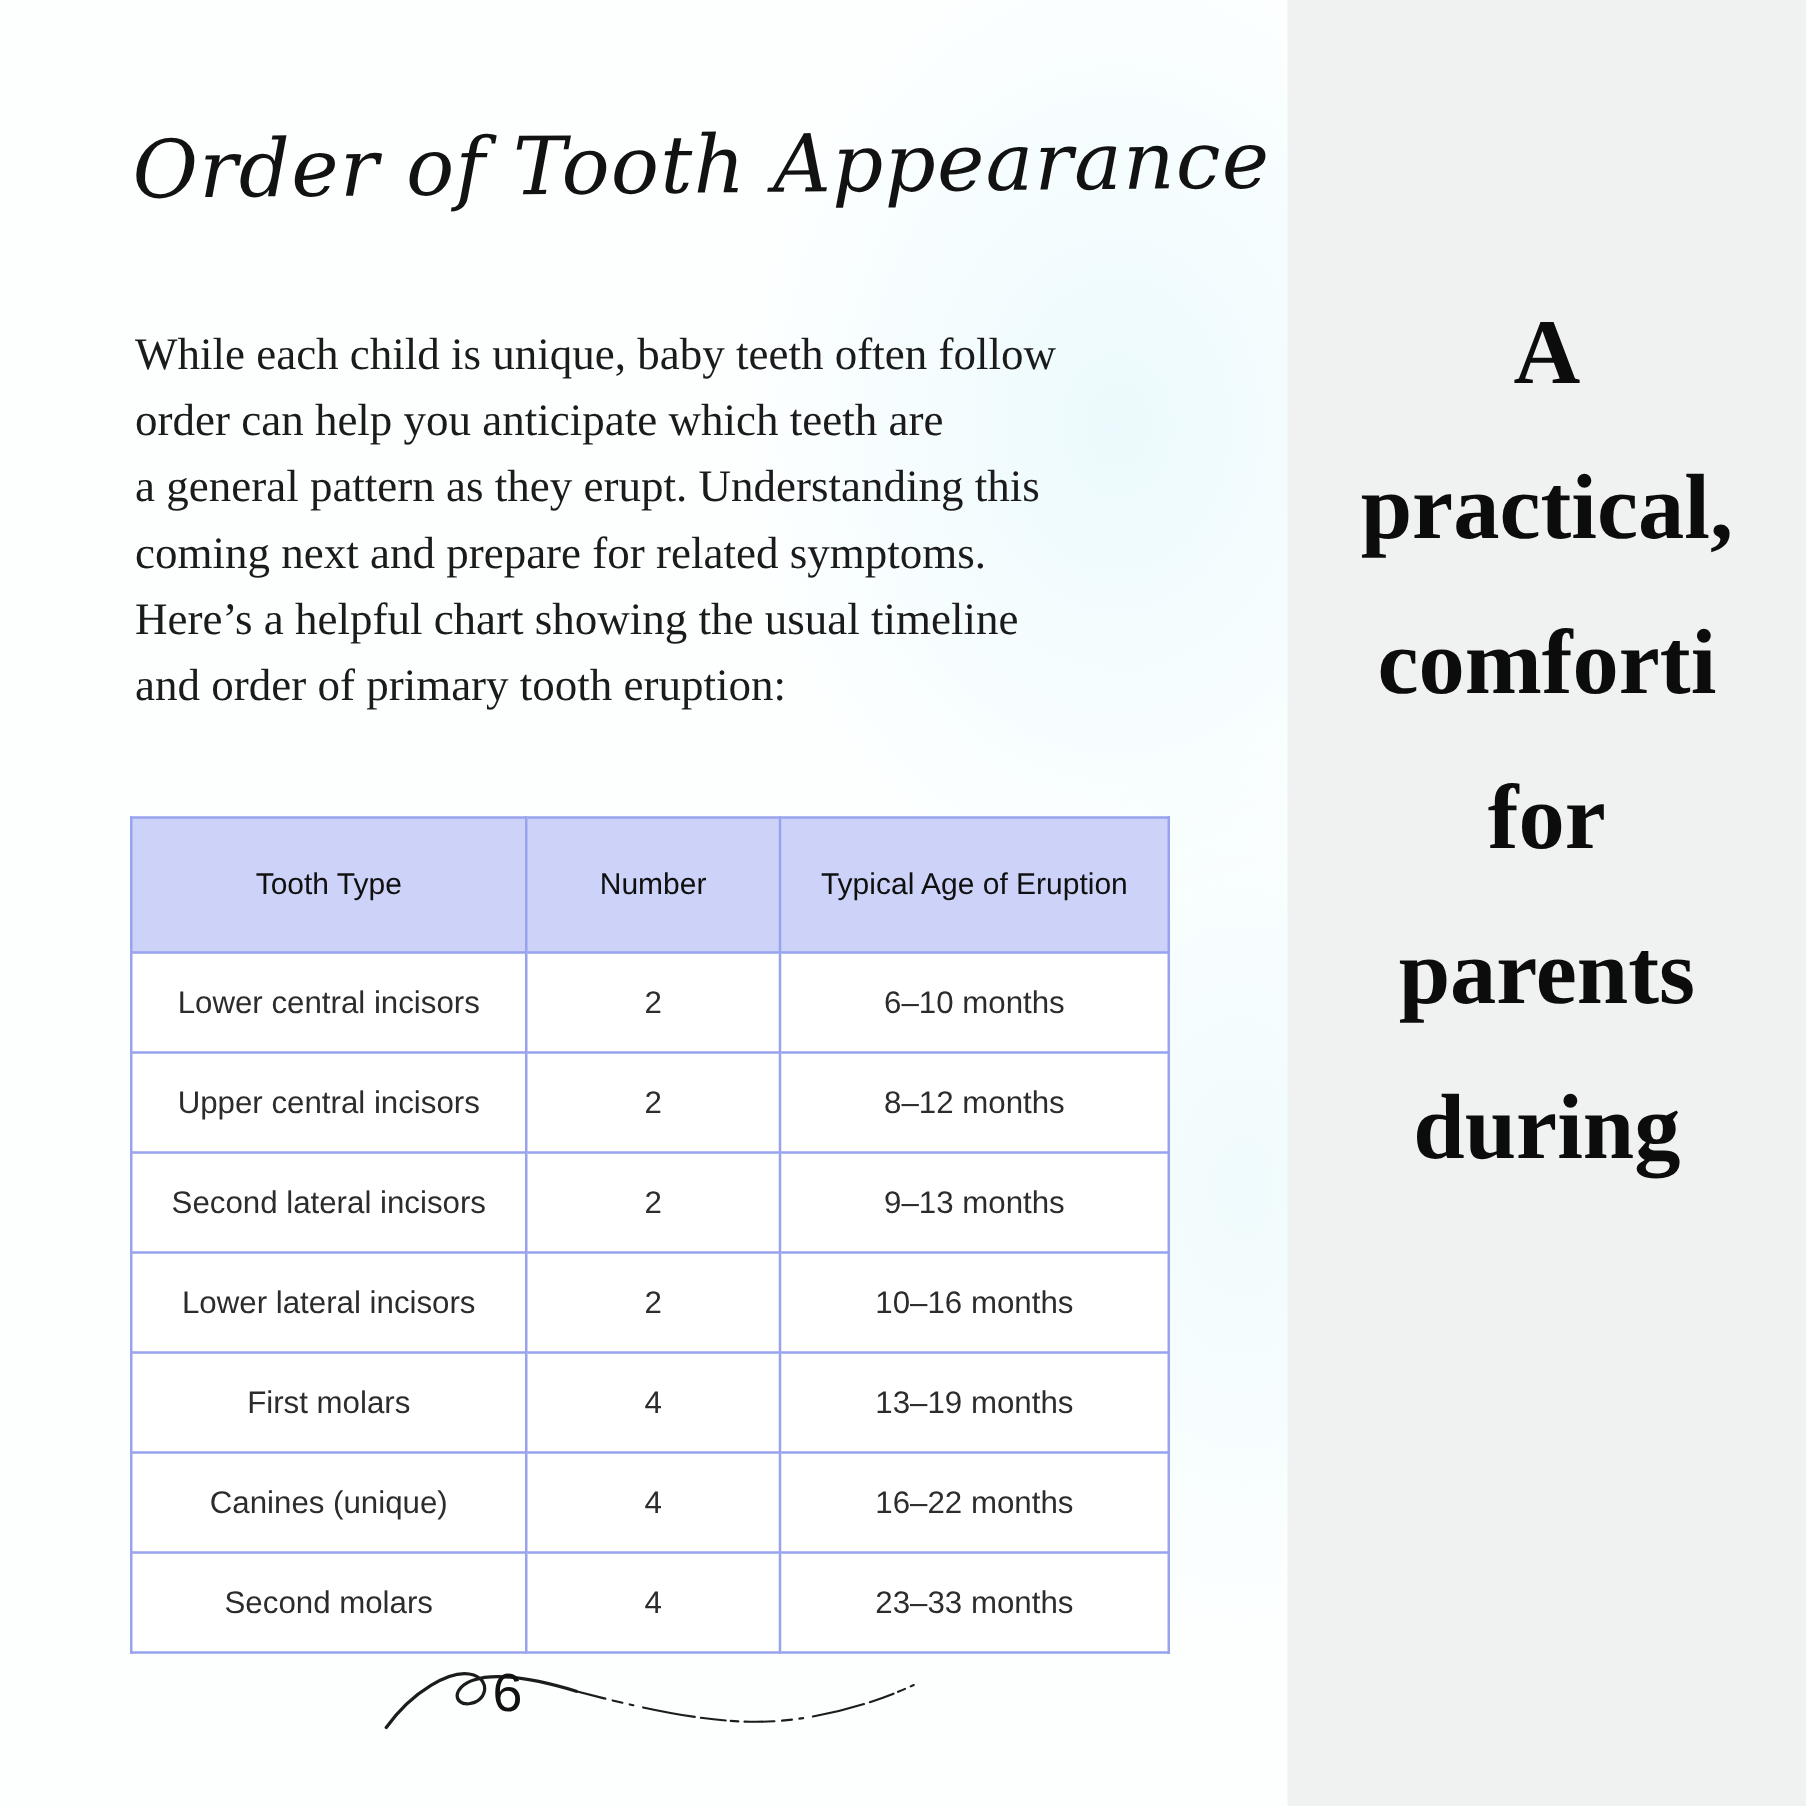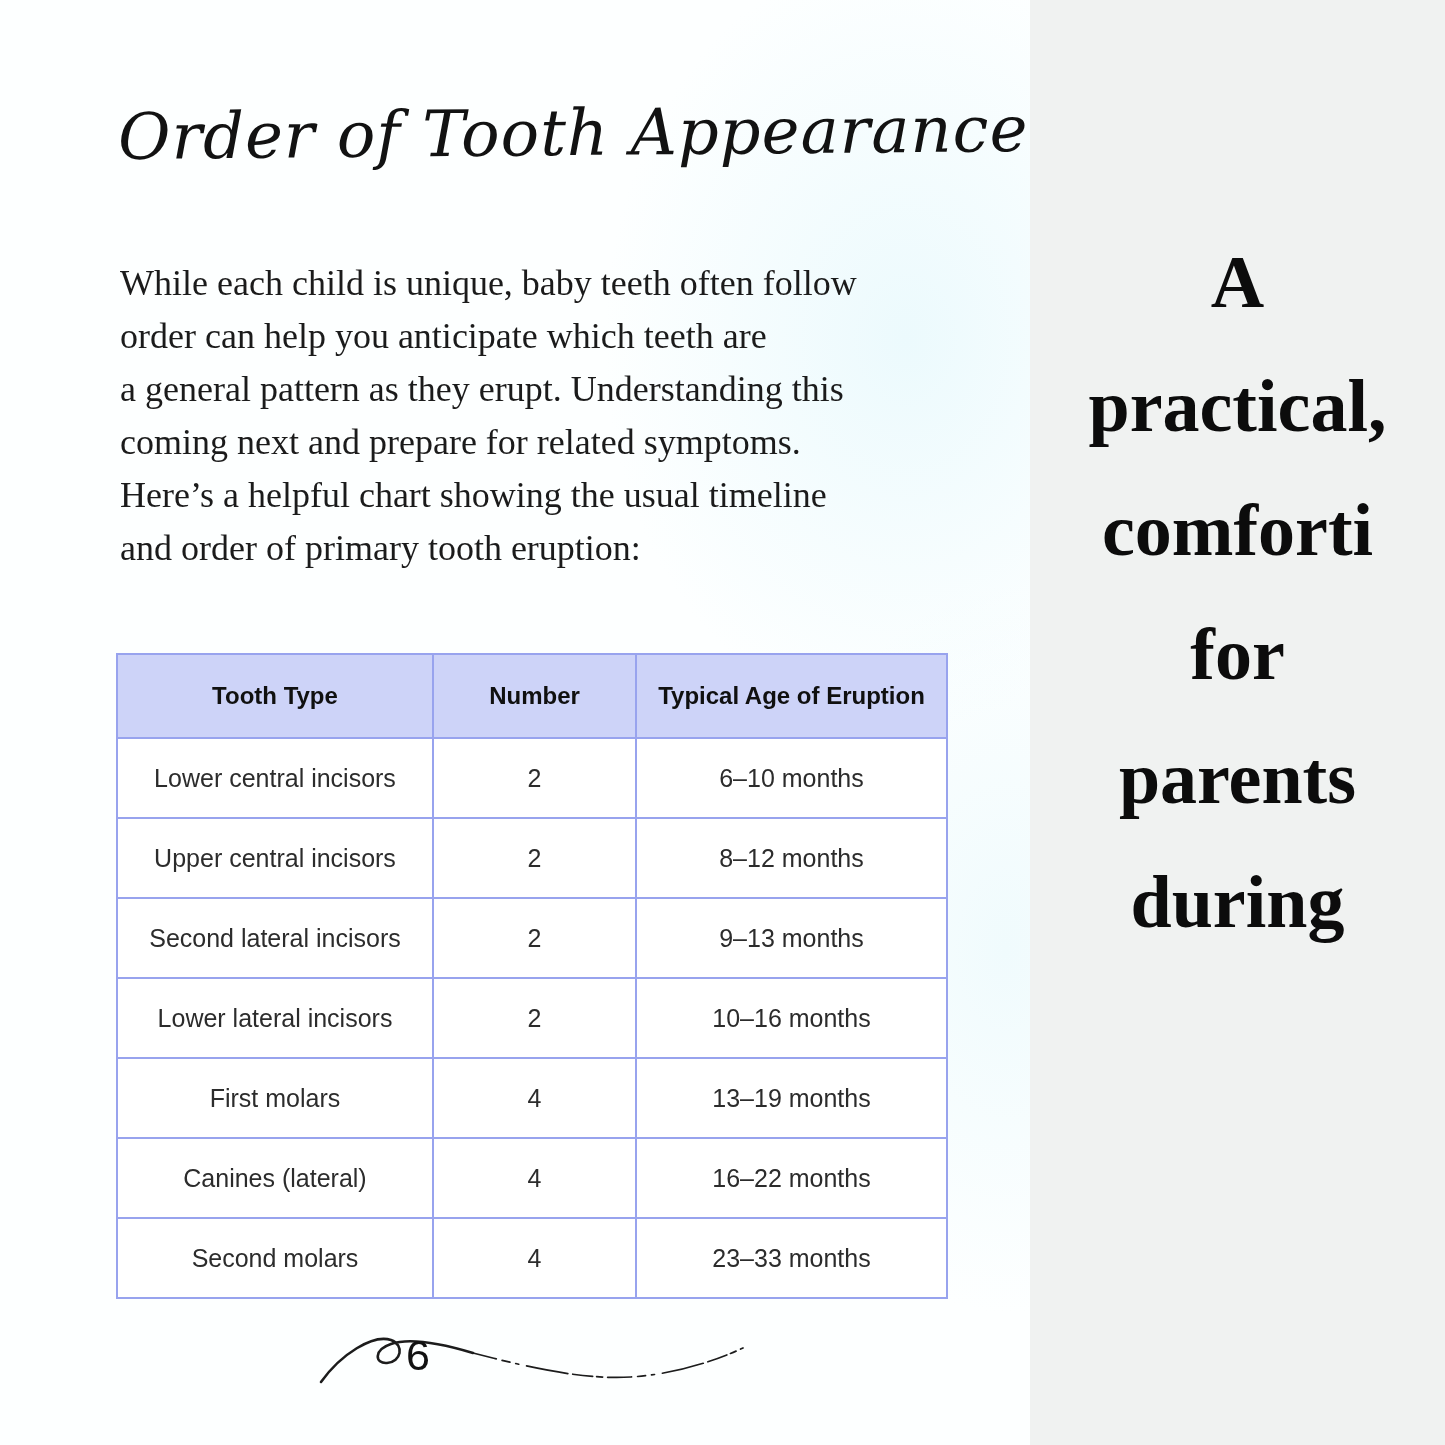--- a/index.html
+++ b/index.html
@@ -16,21 +16,21 @@
     background: #fdffff;
   }
   .canvas {
     position: relative;
     width: 1445px;
     height: 1445px;
   }
   
   .left-page {
     position: absolute;
-    left: 16px; top: 0;
+    left: 4px; top: 0;
     width: 1030px; height: 1445px;
     background:
       radial-gradient(ellipse 420px 540px at 890px 340px, #ecfafd 0%, rgba(236,250,253,0) 72%),
       radial-gradient(ellipse 320px 520px at 990px 950px, #f0fbfd 0%, rgba(240,251,253,0) 70%),
       #fdffff;
   }
   .script-title {
     position: absolute;
     left: 102px; top: 96px;
     font-family: "DejaVu Serif", serif;
@@ -63,24 +63,24 @@
   }
   table.eruption col.c1 { width: 316px; }
   table.eruption col.c2 { width: 203px; }
   table.eruption col.c3 { width: 311px; }
   table.eruption th, table.eruption td {
     border: 2px solid var(--table-border);
     text-align: center;
     vertical-align: middle;
   }
   table.eruption th {
-    height: 84px;
+    height: 108px;
     background: var(--table-header-bg);
     font-size: 24px;
-    font-weight: 700;
+    font-weight: 400;
     color: #101010;
   }
   table.eruption td {
     height: 80px;
     font-size: 25px;
     font-weight: 400;
     color: #2c2c2c;
     background: transparent;
   }
 
@@ -168,21 +168,21 @@
             <td>Lower lateral incisors</td>
             <td>2</td>
             <td>10–16 months</td>
           </tr>
           <tr>
             <td>First molars</td>
             <td>4</td>
             <td>13–19 months</td>
           </tr>
           <tr>
-            <td>Canines (lateral)</td>
+            <td>Canines (unique)</td>
             <td>4</td>
             <td>16–22 months</td>
           </tr>
           <tr>
             <td>Second molars</td>
             <td>4</td>
             <td>23–33 months</td>
           </tr>
         </tbody>
     </table>

